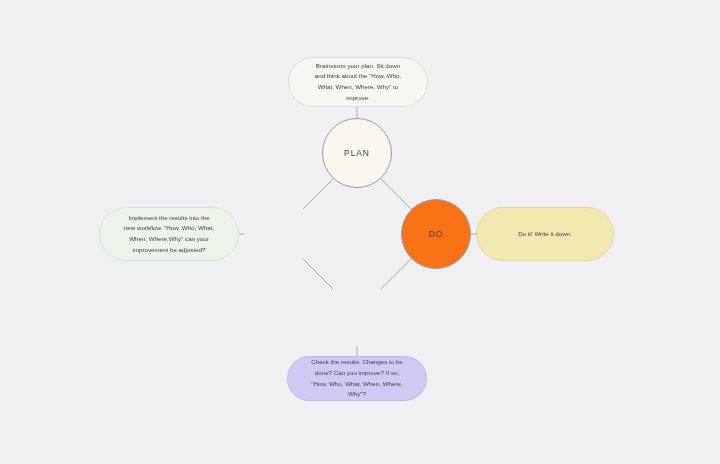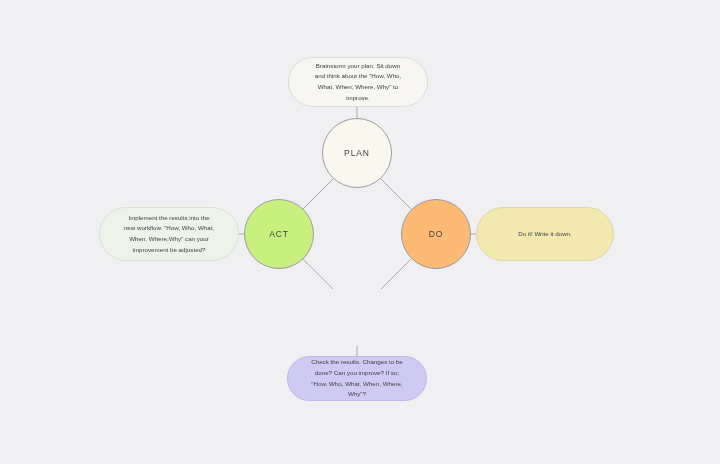--- a/index.html
+++ b/index.html
@@ -48,21 +48,21 @@
   }
 
   #node-plan {
     left: 322px;  top: 118px;
     width: 70px;  height: 70px;
     background: #faf8ee;
   }
   #node-do {
     left: 401px;  top: 199px;
     width: 70px;  height: 70px;
-    background: #fdba74;
+    background: #f97316;
   }
   #node-check {
     left: 322px;  top: 276px;
     width: 70px;  height: 70px;
     background: #a39bf5;
   }
   #node-act {
     left: 244px;  top: 199px;
     width: 70px;  height: 70px;
     background: #c8f07e;
@@ -148,17 +148,14 @@
 
   <div class="node" id="node-plan">
     <span class="node-label">PLAN</span>
   </div>
 
   <div class="node" id="node-do">
     <span class="node-label">DO</span>
   </div>
 
 
-  <div class="node" id="node-act">
-    <span class="node-label">ACT</span>
-  </div>
 
 </div>
 
 </body></html>

